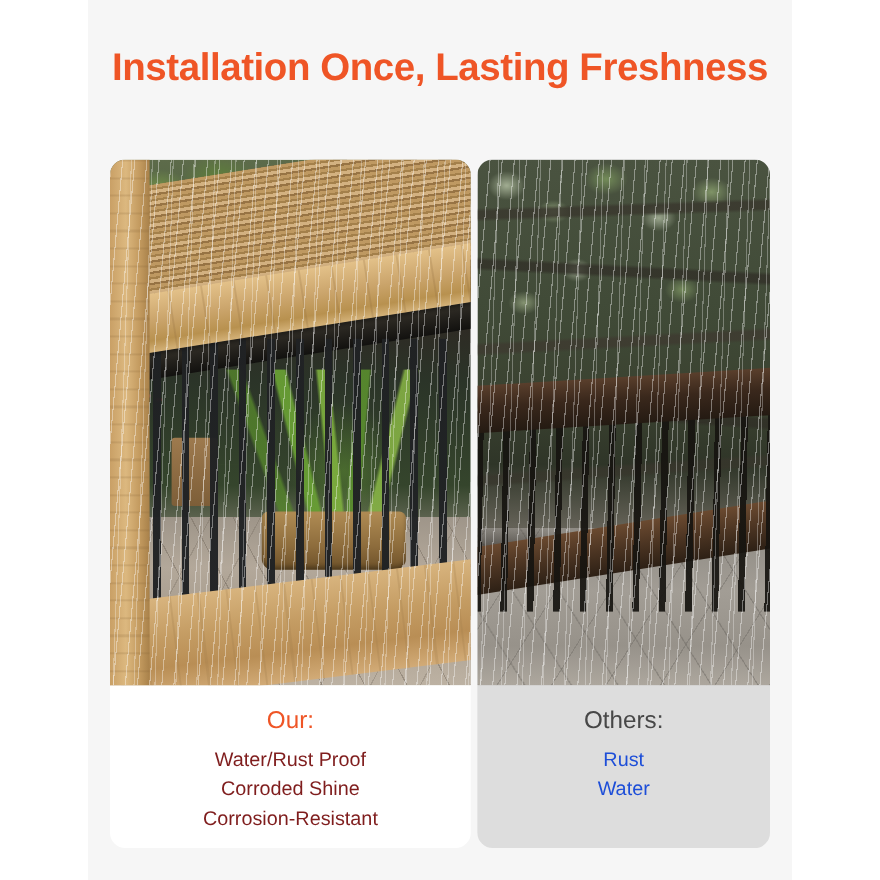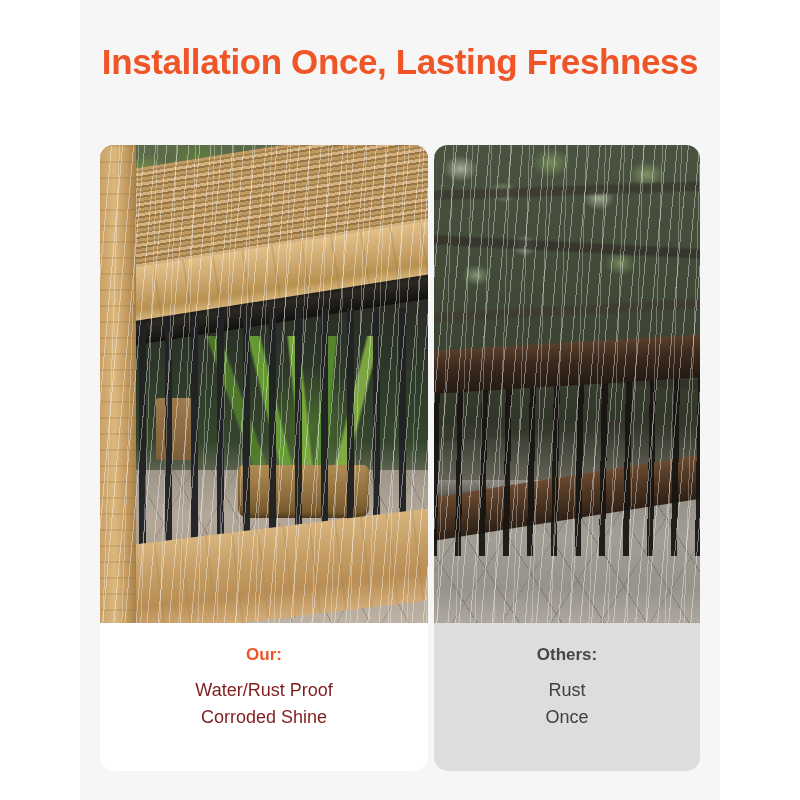--- a/index.html
+++ b/index.html
@@ -71,33 +71,33 @@
   }
   .card-our   .photo { height: 478px; }
   .card-other .photo { height: 478px; }
 
   .caption {
     flex: 1;
     text-align: center;
     padding-top: 16px;
   }
   .caption-title {
-    font-size: 17px;
-    font-weight: bold;
+    font-size: 22px;
+    font-weight: normal;
     line-height: 32px;
     margin-bottom: 6px;
   }
   .card-our   .caption-title { color: #ef5526; }
   .card-other .caption-title { color: #474747; }
   .caption-line {
     font-size: 18px;
     line-height: 27px;
   }
   .card-our   .caption-line { color: #7f1d1d; }
-  .card-other .caption-line { color: #404040; }
+  .card-other .caption-line { color: #1d4ed8; }
 
   
   .sky-left {
     position: absolute; inset: 0;
     background:
       linear-gradient(180deg, #5d6b4a 0%, #4e6140 14%, #3e5336 24%, #2e2b24 32%,
                       #2b3428 42%, #35452c 62%, #9a9286 78%, #b5aa99 100%);
   }
   .foliage-left {
     position: absolute; left: 0; top: 0; width: 100%; height: 58%;
@@ -306,20 +306,21 @@
         <div class="post-right-left"></div>
         <div class="post-left"></div>
         <div class="rain"></div>
         <div class="rain-b"></div>
       </div>
 
       <div class="caption">
         <div class="caption-title">Our:</div>
         <div class="caption-line">Water/Rust Proof</div>
         <div class="caption-line">Corroded Shine</div>
+        <div class="caption-line">Corrosion-Resistant</div>
       </div>
     </div>
 
     <div class="card card-other">
 
       <div class="photo">
         <div class="bg-right"></div>
         <div class="foliage-right"></div>
         <div class="trunks-right"></div>
         <div class="patio-right"></div>
@@ -327,18 +328,18 @@
         <div class="lowrail-right"></div>
         <div class="balusters-right"></div>
         <div class="rail-right"></div>
         <div class="rain"></div>
         <div class="rain-b"></div>
       </div>
 
       <div class="caption">
         <div class="caption-title">Others:</div>
         <div class="caption-line">Rust</div>
-        <div class="caption-line">Once</div>
+        <div class="caption-line">Water</div>
       </div>
     </div>
 
   </div>
 </div>
 
 </body></html>

